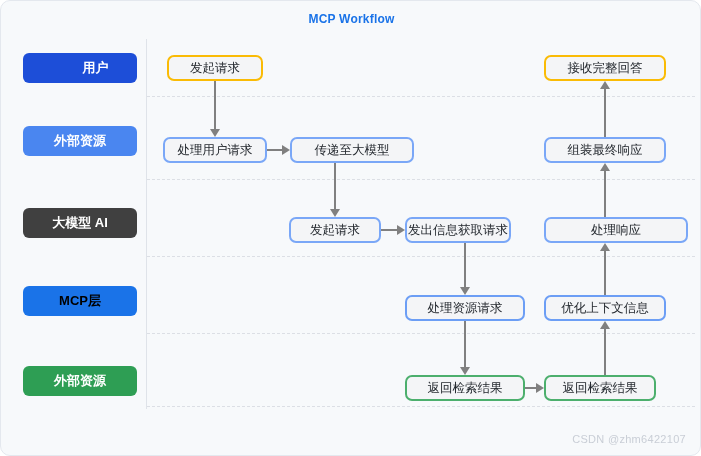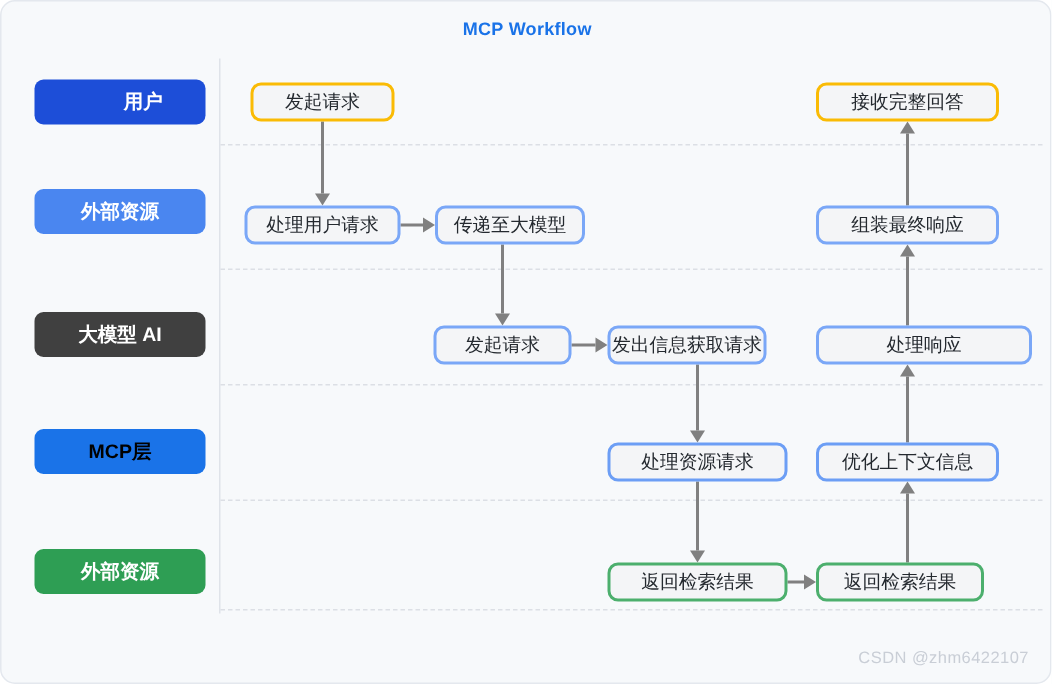--- a/index.html
+++ b/index.html
@@ -177,21 +177,21 @@
       <div class="arrowhead arrow-up" style="left: 599px; top: 242px;"></div>
       <div class="conn conn-v" style="left: 603px; top: 170px; height: 46px;"></div>
       <div class="arrowhead arrow-up" style="left: 599px; top: 162px;"></div>
       <div class="conn conn-v" style="left: 603px; top: 88px; height: 48px;"></div>
       <div class="arrowhead arrow-up" style="left: 599px; top: 80px;"></div>
     </div>
 
   <div id="nodes-layer">
       <div class="node user" style="left: 166px; top: 54px; width: 96px; border-color: rgb(250, 187, 5);">发起请求</div>
       <div class="node app" style="left: 162px; top: 136px; width: 104px; border-color: rgb(122, 167, 247);">处理用户请求</div>
-      <div class="node app" style="left: 289px; top: 136px; width: 100px; border-color: rgb(122, 167, 247);">传递至大模型</div>
+      <div class="node app" style="left: 289px; top: 136px; width: 124px; border-color: rgb(122, 167, 247);">传递至大模型</div>
       <div class="node ai" style="left: 288px; top: 216px; width: 92px; border-color: rgb(122, 167, 247);">发起请求</div>
       <div class="node ai" style="left: 404px; top: 216px; width: 106px; border-color: rgb(122, 167, 247);">发出信息获取请求</div>
       <div class="node mcp" style="left: 404px; top: 294px; width: 120px; border-color: rgb(108, 158, 245);">处理资源请求</div>
       <div class="node ext" style="left: 404px; top: 374px; width: 120px; border-color: rgb(76, 175, 109);">返回检索结果</div>
       <div class="node ext" style="left: 543px; top: 374px; width: 112px; border-color: rgb(76, 175, 109);">返回检索结果</div>
       <div class="node mcp" style="left: 543px; top: 294px; width: 122px; border-color: rgb(108, 158, 245);">优化上下文信息</div>
       <div class="node ai" style="left: 543px; top: 216px; width: 144px; border-color: rgb(122, 167, 247);">处理响应</div>
       <div class="node app" style="left: 543px; top: 136px; width: 122px; border-color: rgb(122, 167, 247);">组装最终响应</div>
       <div class="node user" style="left: 543px; top: 54px; width: 122px; border-color: rgb(250, 187, 5);">接收完整回答</div>
     </div>

